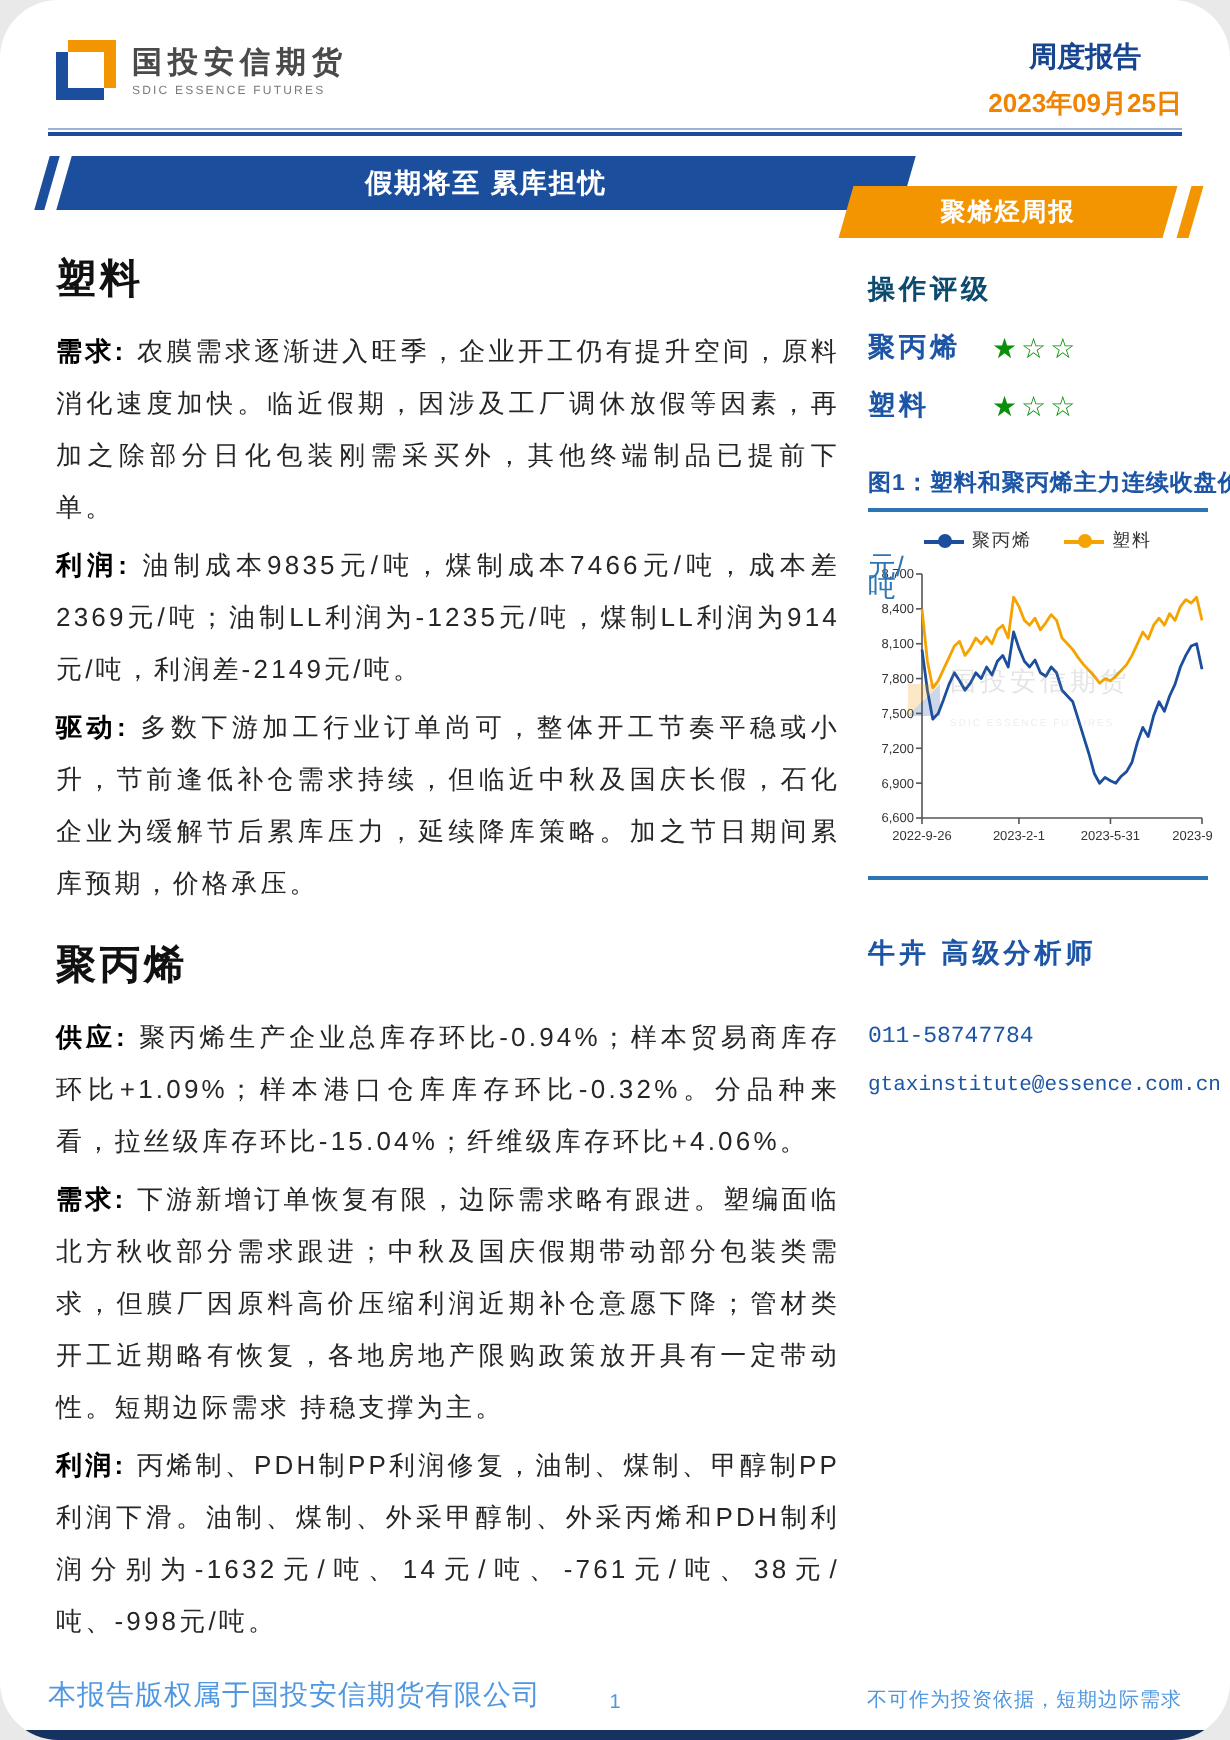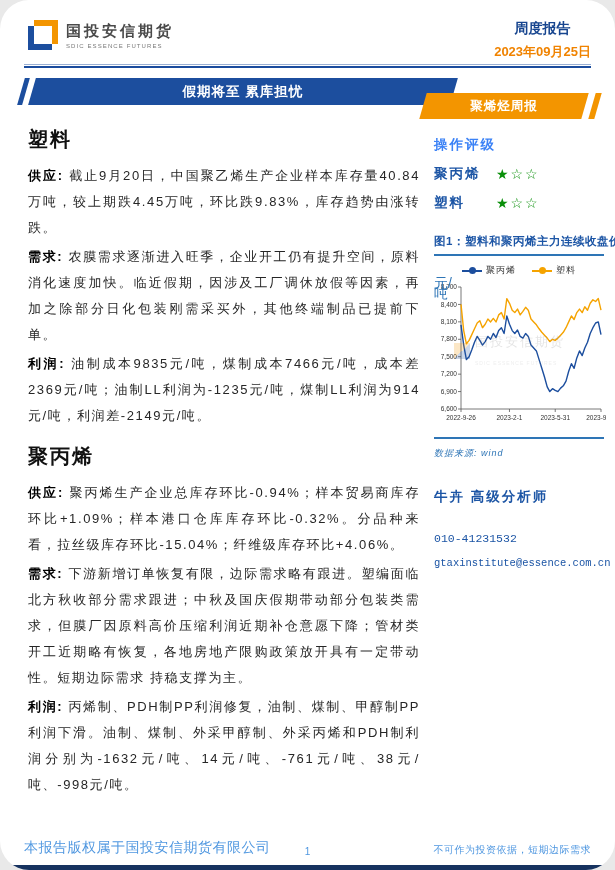--- a/index.html
+++ b/index.html
@@ -35,21 +35,21 @@
   .badge-sliver { position:absolute; left:592px; top:15px; width:6px; height:26px; background:#f39500; transform:skewX(-16deg); }
   
   .content { position:absolute; top:122px; left:28px; right:11px; bottom:50px; }
   .left-col { position:absolute; left:0; top:0; width:392px; }
   .left-col h2 { font-size:20px; font-weight:bold; color:#111; letter-spacing:2px; margin:4px 0 10px 0; font-family:"Liberation Serif","DejaVu Serif",serif; }
   .left-col .sec { margin-bottom:14px; }
   .left-col p { font-size:13px; line-height:26px; color:#262626; text-align:justify; letter-spacing:1.6px; margin-bottom:3px; }
   .left-col p strong { color:#000; }
   
   .right-col { position:absolute; left:406px; top:14px; width:170px; }
-  .rating-title { font-size:13.5px; font-weight:bold; color:#3b82f6; letter-spacing:2px; }
+  .rating-title { font-size:13.5px; font-weight:bold; color:#0c4a6e; letter-spacing:2px; }
   .rating-row { display:flex; align-items:center; margin-top:11px; }
   .rating-row .lbl { width:62px; font-size:13.5px; font-weight:bold; color:#1c55a5; letter-spacing:2px; }
   .rating-row .stars { font-size:14px; color:#0a8f0a; letter-spacing:2px; }
   .figure { margin-top:22px; }
   .fig-title { font-size:11.5px; font-weight:bold; color:#1c55a5; letter-spacing:0.5px; padding-bottom:5px; border-bottom:2px solid #2e75b6; white-space:nowrap; }
   .chart-wrap { position:relative; margin-top:8px; }
   .legend { display:flex; justify-content:center; gap:16px; margin-bottom:2px; }
   .legend .item { display:flex; align-items:center; gap:4px; font-size:9px; color:#333; letter-spacing:1px; }
   .legend .swatch { position:relative; width:20px; height:2px; }
   .legend .swatch::after { content:""; position:absolute; left:7px; top:-2.5px; width:7px; height:7px; border-radius:50%; background:inherit; }
@@ -109,23 +109,23 @@
       <div class="txt">聚烯烃周报</div>
     </div>
     <div class="badge-sliver"></div>
   </div>
 
   <div class="content">
 
     <div class="left-col" id="report-body">
         <div class="sec">
           <h2>塑料</h2>
-          <p><strong>供应: </strong>截止9月20日，中国聚乙烯生产企业样本库存量40.84万吨，较上期跌4.45万吨，环比跌9.83%，库存趋势由涨转跌。</p>
           <p><strong>需求: </strong>农膜需求逐渐进入旺季，企业开工仍有提升空间，原料消化速度加快。临近假期，因涉及工厂调休放假等因素，再加之除部分日化包装刚需采买外，其他终端制品已提前下单。</p>
           <p><strong>利润: </strong>油制成本9835元/吨，煤制成本7466元/吨，成本差2369元/吨；油制LL利润为-1235元/吨，煤制LL利润为914元/吨，利润差-2149元/吨。</p>
+          <p><strong>驱动: </strong>多数下游加工行业订单尚可，整体开工节奏平稳或小升，节前逢低补仓需求持续，但临近中秋及国庆长假，石化企业为缓解节后累库压力，延续降库策略。加之节日期间累库预期，价格承压。</p>
         </div>
         <div class="sec">
           <h2>聚丙烯</h2>
           <p><strong>供应: </strong>聚丙烯生产企业总库存环比-0.94%；样本贸易商库存环比+1.09%；样本港口仓库库存环比-0.32%。分品种来看，拉丝级库存环比-15.04%；纤维级库存环比+4.06%。</p>
           <p><strong>需求: </strong>下游新增订单恢复有限，边际需求略有跟进。塑编面临北方秋收部分需求跟进；中秋及国庆假期带动部分包装类需求，但膜厂因原料高价压缩利润近期补仓意愿下降；管材类开工近期略有恢复，各地房地产限购政策放开具有一定带动性。短期边际需求 持稳支撑为主。</p>
           <p><strong>利润: </strong>丙烯制、PDH制PP利润修复，油制、煤制、甲醇制PP利润下滑。油制、煤制、外采甲醇制、外采丙烯和PDH制利润分别为-1632元/吨、14元/吨、-761元/吨、38元/吨、-998元/吨。</p>
         </div>
       </div>
 
     <div class="right-col">
@@ -188,26 +188,25 @@
             </svg>
           <div class="watermark">
             <span class="wm-sq"></span>
             <span>
               <span class="wm-cn">国投安信期货</span><br>
               <span class="wm-en">SDIC ESSENCE FUTURES</span>
             </span>
           </div>
         </div>
         <div class="fig-rule"></div>
-        <div class="fig-source">数据来源: wind</div>
       </div>
 
       <div class="analyst">
         <div class="name">牛卉 高级分析师</div>
-        <div class="phone">010-41231532</div>
+        <div class="phone">011-58747784</div>
         <a class="email" href="#">gtaxinstitute@essence.com.cn</a>
       </div>
 
     </div>
   </div>
 
   <div class="footer">
     <div class="f-left">本报告版权属于国投安信期货有限公司</div>
     <div class="f-page">1</div>
     <div class="f-right">不可作为投资依据，短期边际需求</div>

